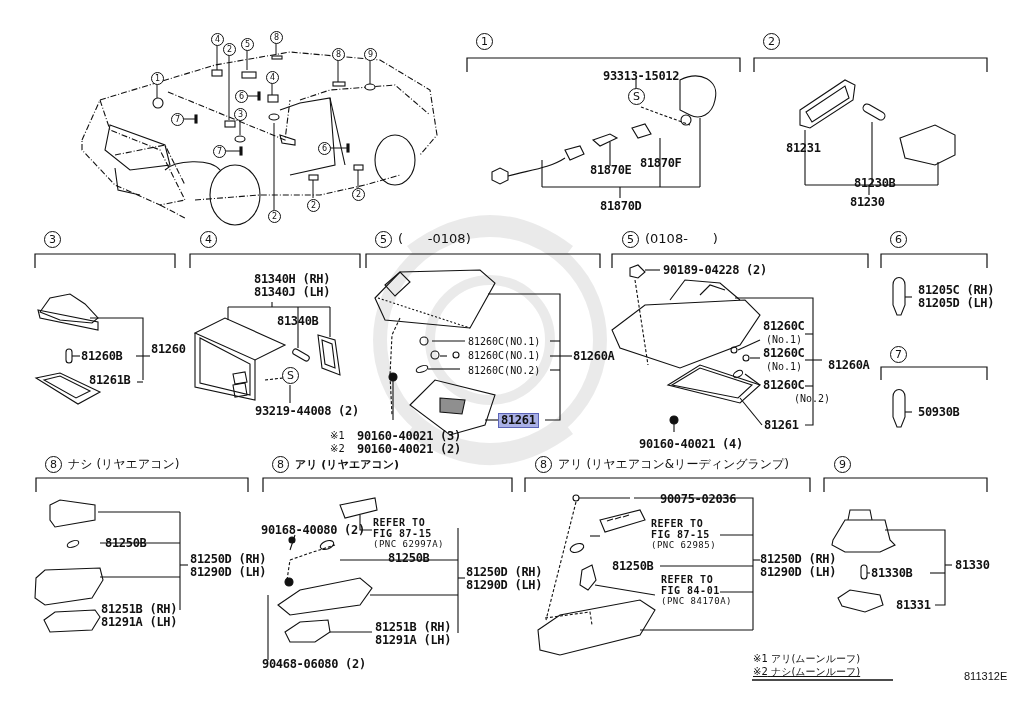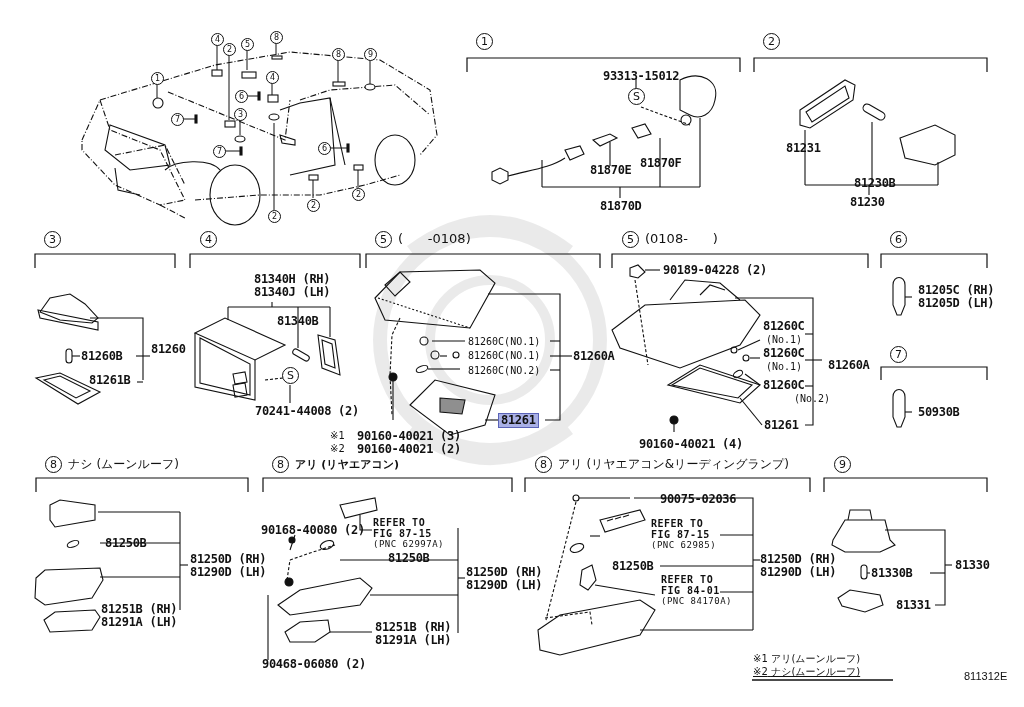--- a/index.html
+++ b/index.html
@@ -324,21 +324,21 @@
 <div class="pn" style="left:81px;top:350px;">81260B</div>
 <div class="pn" style="left:89px;top:374px;">81261B</div>
 
 <div class="sec-title" style="left:200px;top:231px;">
   <span class="circ" style="position:relative;display:inline-block;">4</span>
 </div>
 <div class="pn" style="left:254px;top:273px;">81340H (RH)</div>
 <div class="pn" style="left:254px;top:286px;">81340J (LH)</div>
 <div class="pn" style="left:277px;top:315px;">81340B</div>
 <div class="circ" style="left:282px;top:367px;">S</div>
-<div class="pn" style="left:255px;top:405px;">70241-44008 (2)</div>
+<div class="pn" style="left:255px;top:405px;">93219-44008 (2)</div>
 
 <div class="sec-title" style="left:375px;top:231px;">
   <span class="circ" style="position:relative;display:inline-block;">5</span><span class="ttl" style="white-space:pre;">(      -0108)</span>
 </div>
 <div class="pn small" style="left:468px;top:335px;">81260C(NO.1)</div>
 <div class="pn small" style="left:468px;top:349px;">81260C(NO.1)</div>
 <div class="pn small" style="left:468px;top:364px;">81260C(NO.2)</div>
 <div class="pn" style="left:573px;top:350px;">81260A</div>
 <div class="pn highlight" style="left:498px;top:413px;">81261</div>
 <div class="note" style="left:330px;top:430px;">※1</div>
@@ -365,21 +365,21 @@
 </div>
 <div class="pn" style="left:918px;top:284px;">81205C (RH)</div>
 <div class="pn" style="left:918px;top:297px;">81205D (LH)</div>
 
 <div class="sec-title" style="left:890px;top:346px;">
   <span class="circ" style="position:relative;display:inline-block;">7</span>
 </div>
 <div class="pn" style="left:918px;top:406px;">50930B</div>
 
 <div class="sec-title" style="left:45px;top:456px;">
-  <span class="circ" style="position:relative;display:inline-block;">8</span><span class="ttl" style="font-size:12px;">ナシ (ムーンルーフ)</span>
+  <span class="circ" style="position:relative;display:inline-block;">8</span><span class="ttl" style="font-size:12px;">ナシ (リヤエアコン)</span>
 </div>
 <div class="pn" style="left:105px;top:537px;">81250B</div>
 <div class="pn" style="left:190px;top:553px;">81250D (RH)</div>
 <div class="pn" style="left:190px;top:566px;">81290D (LH)</div>
 <div class="pn" style="left:101px;top:603px;">81251B (RH)</div>
 <div class="pn" style="left:101px;top:616px;">81291A (LH)</div>
 
 <div class="sec-title" style="left:272px;top:456px;">
   <span class="circ" style="position:relative;display:inline-block;">8</span><span class="ttl" style="font-size:11px;font-weight:bold;">アリ (リヤエアコン)</span>
 </div>

